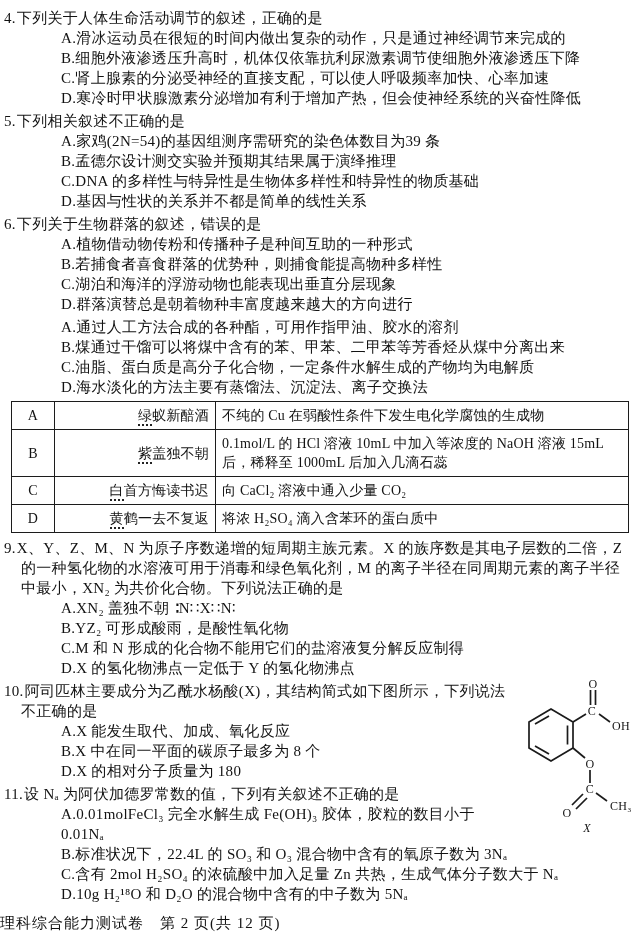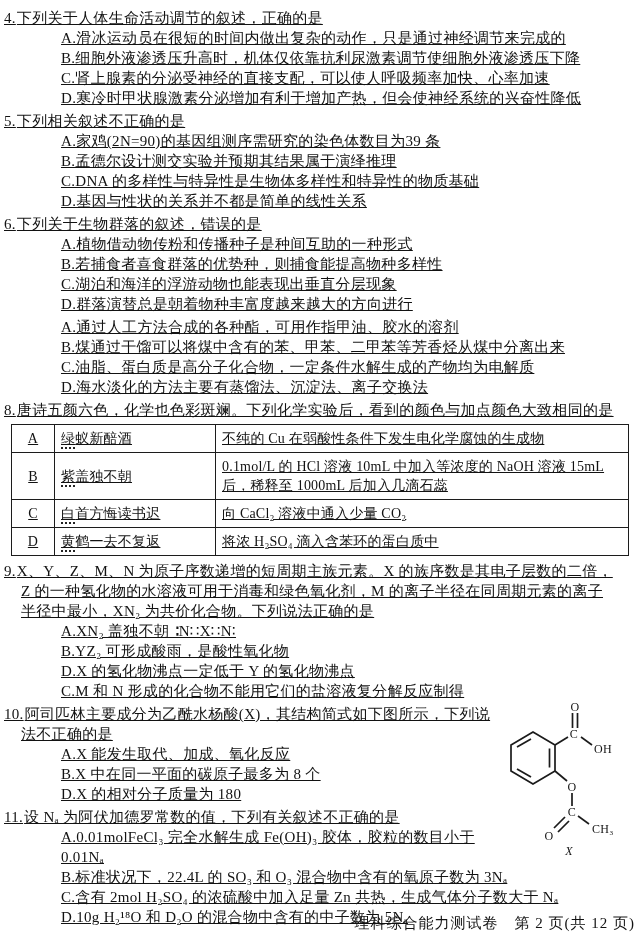--- a/index.html
+++ b/index.html
@@ -1,54 +1,54 @@
 <!DOCTYPE html>
 <html><head>
 <meta charset="utf-8">
 <style>
   html,body{margin:0;padding:0;}
   body{
     width:635px;height:945px;overflow:hidden;background:#ffffff;
     font-family:"Liberation Serif","DejaVu Serif",serif;color:#121212;
   }
-  .page{position:relative;width:635px;height:945px;box-sizing:border-box;padding:8px 20px 0 4px;text-decoration:underline;}
+  .page{position:relative;width:635px;height:945px;box-sizing:border-box;padding:8px 2px 0 4px;}
   .question{padding-left:17px;font-size:15px;line-height:20px;letter-spacing:.3px;margin-bottom:3px;}
   .stem{text-indent:-17px;}
   .qnum{margin-right:1px;}
   .option{white-space:normal;margin-left:40px;}
   
   table.q8{border-collapse:collapse;margin:4px 0 5px -10px;width:618px;table-layout:fixed;}
   table.q8 td{border:1.6px solid #1c1c1c;font-size:14px;line-height:19px;padding:4px 6px;letter-spacing:.2px;}
   td.letter{width:30px;text-align:center;}
-  td.poem{width:148px;text-align:left;}
+  td.poem{width:148px;text-align:right;}
   td.desc{}
   .mark{border-bottom:2px dotted #222;padding-bottom:1px;}
   
   .structure-float{float:right;width:112px;height:162px;margin:-2px 2px 0 8px;}
   .structure-float svg{width:100%;height:100%;}
   .structure-float text{font-family:"Liberation Serif","DejaVu Serif",serif;fill:#141414;}
   
-  .footer{position:absolute;left:0;bottom:12px;width:100%;text-align:right;font-size:15px;letter-spacing:1px;}
+  .footer{position:absolute;left:0;bottom:12px;width:100%;text-align:left;font-size:15px;letter-spacing:1px;}
 </style>
 </head>
 <body>
 
 <div class="page">
 
   <div class="question">
     <div class="stem"><span class="qnum">4.</span><span>下列关于人体生命活动调节的叙述，正确的是</span></div>
     <div class="option">A.滑冰运动员在很短的时间内做出复杂的动作，只是通过神经调节来完成的</div>
     <div class="option">B.细胞外液渗透压升高时，机体仅依靠抗利尿激素调节使细胞外液渗透压下降</div>
     <div class="option">C.肾上腺素的分泌受神经的直接支配，可以使人呼吸频率加快、心率加速</div>
     <div class="option">D.寒冷时甲状腺激素分泌增加有利于增加产热，但会使神经系统的兴奋性降低</div>
   </div>
 
   <div class="question">
     <div class="stem"><span class="qnum">5.</span><span>下列相关叙述不正确的是</span></div>
-    <div class="option">A.家鸡(2N=90)的基因组测序需研究的染色体数目为39 条</div>
+    <div class="option">A.家鸡(2N=54)的基因组测序需研究的染色体数目为39 条</div>
     <div class="option">B.孟德尔设计测交实验并预期其结果属于演绎推理</div>
     <div class="option">C.DNA 的多样性与特异性是生物体多样性和特异性的物质基础</div>
     <div class="option">D.基因与性状的关系并不都是简单的线性关系</div>
   </div>
 
   <div class="question">
     <div class="stem"><span class="qnum">6.</span><span>下列关于生物群落的叙述，错误的是</span></div>
     <div class="option">A.植物借动物传粉和传播种子是种间互助的一种形式</div>
     <div class="option">B.若捕食者喜食群落的优势种，则捕食能提高物种多样性</div>
     <div class="option">C.湖泊和海洋的浮游动物也能表现出垂直分层现象</div>
@@ -56,21 +56,20 @@
   </div>
 
   <div class="question">
     <div class="option">A.通过人工方法合成的各种酯，可用作指甲油、胶水的溶剂</div>
     <div class="option">B.煤通过干馏可以将煤中含有的苯、甲苯、二甲苯等芳香烃从煤中分离出来</div>
     <div class="option">C.油脂、蛋白质是高分子化合物，一定条件水解生成的产物均为电解质</div>
     <div class="option">D.海水淡化的方法主要有蒸馏法、沉淀法、离子交换法</div>
   </div>
 
   <div class="question">
-    <div class="stem"><span class="qnum">8.</span><span>唐诗五颜六色，化学也色彩斑斓。下列化学实验后，看到的颜色与加点颜色大致相同的是</span></div>
     <table class="q8">
       <tbody>
         <tr>
           <td class="letter">A</td>
           <td class="poem"><span class="mark">绿</span><span>蚁新醅酒</span></td>
           <td class="desc">不纯的 Cu 在弱酸性条件下发生电化学腐蚀的生成物</td>
         </tr>
         <tr>
           <td class="letter">B</td>
           <td class="poem"><span class="mark">紫</span><span>盖独不朝</span></td>
@@ -87,22 +86,22 @@
           <td class="desc">将浓 H₂SO₄ 滴入含苯环的蛋白质中</td>
         </tr>
       </tbody>
     </table>
   </div>
 
   <div class="question">
     <div class="stem"><span class="qnum">9.</span><span>X、Y、Z、M、N 为原子序数递增的短周期主族元素。X 的族序数是其电子层数的二倍，Z 的一种氢化物的水溶液可用于消毒和绿色氧化剂，M 的离子半径在同周期元素的离子半径中最小，XN₂ 为共价化合物。下列说法正确的是</span></div>
     <div class="option">A.XN₂ 盖独不朝 ∶N∷X∷N∶</div>
     <div class="option">B.YZ₂ 可形成酸雨，是酸性氧化物</div>
+    <div class="option">C.M 和 N 形成的化合物不能用它们的盐溶液复分解反应制得</div>
     <div class="option">D.X 的氢化物沸点一定低于 Y 的氢化物沸点</div>
-    <div class="option">C.M 和 N 形成的化合物不能用它们的盐溶液复分解反应制得</div>
   </div>
 
   <div class="question">
     <div class="structure-float">
       <svg viewBox="0 0 112 162" xmlns="http://www.w3.org/2000/svg">
         <g stroke="#1b1b1b" stroke-width="1.7" fill="none">
           <polygon points="32,30 10,43 10,69 32,82 54,69 54,43"></polygon>
           <line x1="30" y1="37" x2="16" y2="45"></line>
           <line x1="16" y1="67" x2="30" y2="75"></line>
           <line x1="48.5" y1="46.5" x2="48.5" y2="65.5"></line>

